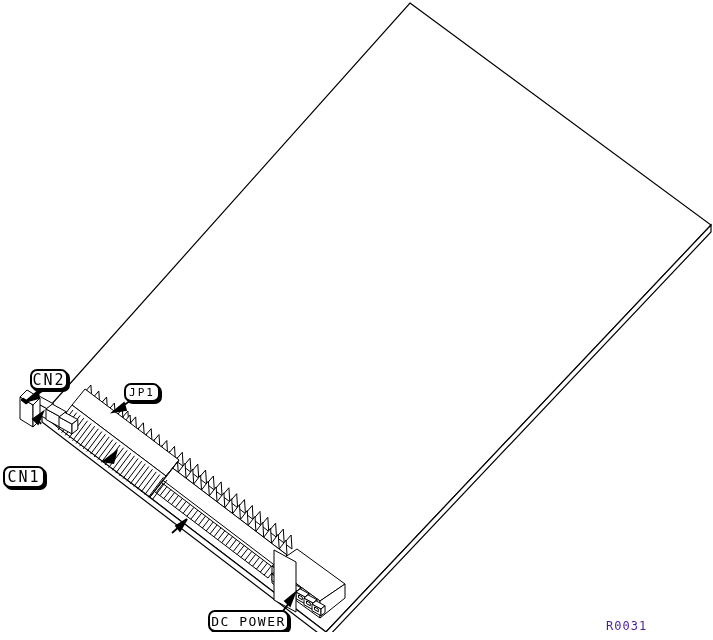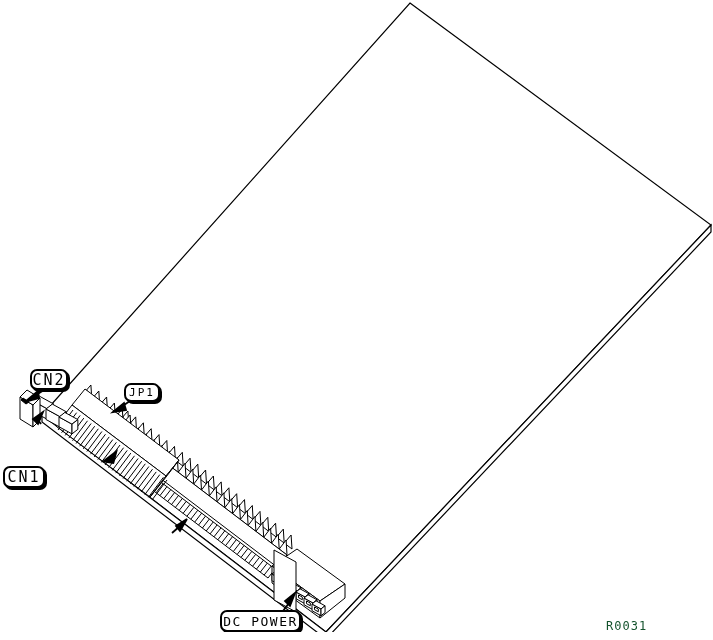--- a/index.html
+++ b/index.html
@@ -4,21 +4,21 @@
 <style>
   html,body{margin:0;padding:0;background:#fff;}
   .stage{position:relative;width:713px;height:632px;background:#ffffff;overflow:hidden;
          font-family:"DejaVu Sans Mono","Liberation Mono",monospace;}
   .stage svg{position:absolute;left:0;top:0;}
   .callout{position:absolute;box-sizing:border-box;border:2px solid #000;border-radius:7px;
            background:#fff;box-shadow:2px 2px 0 #000;display:flex;align-items:center;
            justify-content:center;font-size:15px;letter-spacing:2px;color:#000;
            white-space:nowrap;z-index:3;}
   .callout.wide{font-size:13px;letter-spacing:1.5px;}
-  .figref{position:absolute;font-size:12px;letter-spacing:1px;color:#14532d;z-index:3;}
+  .figref{position:absolute;font-size:12px;letter-spacing:1px;color:#4c1d95;z-index:3;}
 </style>
 </head>
 <body>
 
 <div class="stage">
 
   <svg width="713" height="640" viewBox="0 0 713 640">
 
     <g fill="#fff" stroke="#000" stroke-width="1.2">
       <polygon points="410,3 711,225 326,632 42,415"></polygon>
@@ -120,16 +120,16 @@
       <path d="M172,533 L180,526"></path>
       <polygon points="187,519 176,526 180,531"></polygon>
       <path d="M283,611 L289,603"></path>
       <polygon points="295,593 285,601 290,606"></polygon>
     </g>
   </svg>
 
   <div class="callout" style="left:30px;top:369px;width:38px;height:21px;">CN2</div>
   <div class="callout" style="left:3px;top:423px;width:42px;height:22px;margin-top:43px;">CN1</div>
   <div class="callout" style="left:124px;top:383px;width:36px;height:19px;font-size:11px;">JP1</div>
-  <div class="callout wide" style="left:220px;top:610px;width:81px;height:22px;">DC POWER</div>
+  <div class="callout wide" style="left:208px;top:610px;width:81px;height:22px;">DC POWER</div>
 
   <div class="figref" style="left:606px;top:619px;">R0031</div>
 </div>
 
 </body></html>

